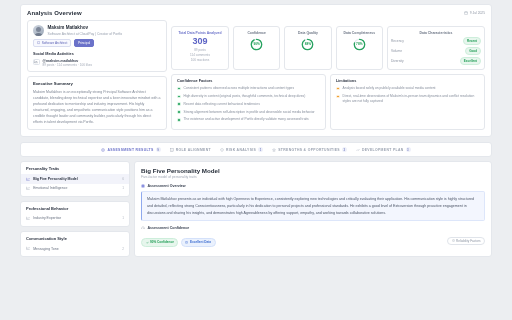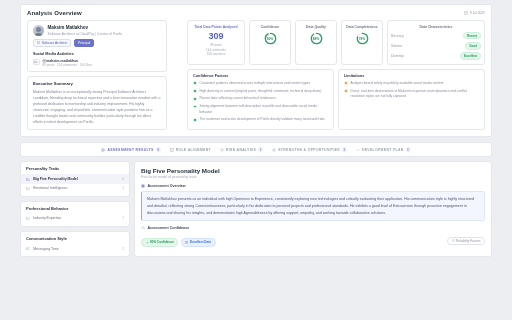--- a/index.html
+++ b/index.html
@@ -18,21 +18,21 @@
     background:#ffffff;
     border:0.5px solid #e4e7ec;
     border-radius:3px;
   }
   .top-card { padding:5px 6px 6px 6px; position:relative; }
   .top-head { display:flex; align-items:center; justify-content:space-between; margin-bottom:4px; }
   .top-title { font-size:6px; font-weight:600; color:#1f2733; letter-spacing:.1px; }
   .date-chip { display:flex; align-items:center; gap:1.5px; font-size:3.3px; color:#8d95a3; }
   .date-chip svg { width:4px; height:4px; display:block; }
 
-  .grid-top { display:flex; gap:20px; align-items:center; }
+  .grid-top { display:flex; gap:4px; align-items:flex-end; }
   .col-left { width:140px; flex:0 0 140px; display:flex; flex-direction:column; gap:4px; }
   .col-right { flex:1; display:flex; flex-direction:column; gap:4px; }
 
   
   .profile { border:0.5px solid #e4e7ec; border-radius:3px; padding:4px 5px; }
   .p-row { display:flex; gap:3.5px; align-items:flex-start; }
   .avatar {
     width:11px; height:11px; border-radius:50%;
     background:linear-gradient(145deg,#cfd6e0,#9aa6b6);
     flex:0 0 11px; position:relative; overflow:hidden;

